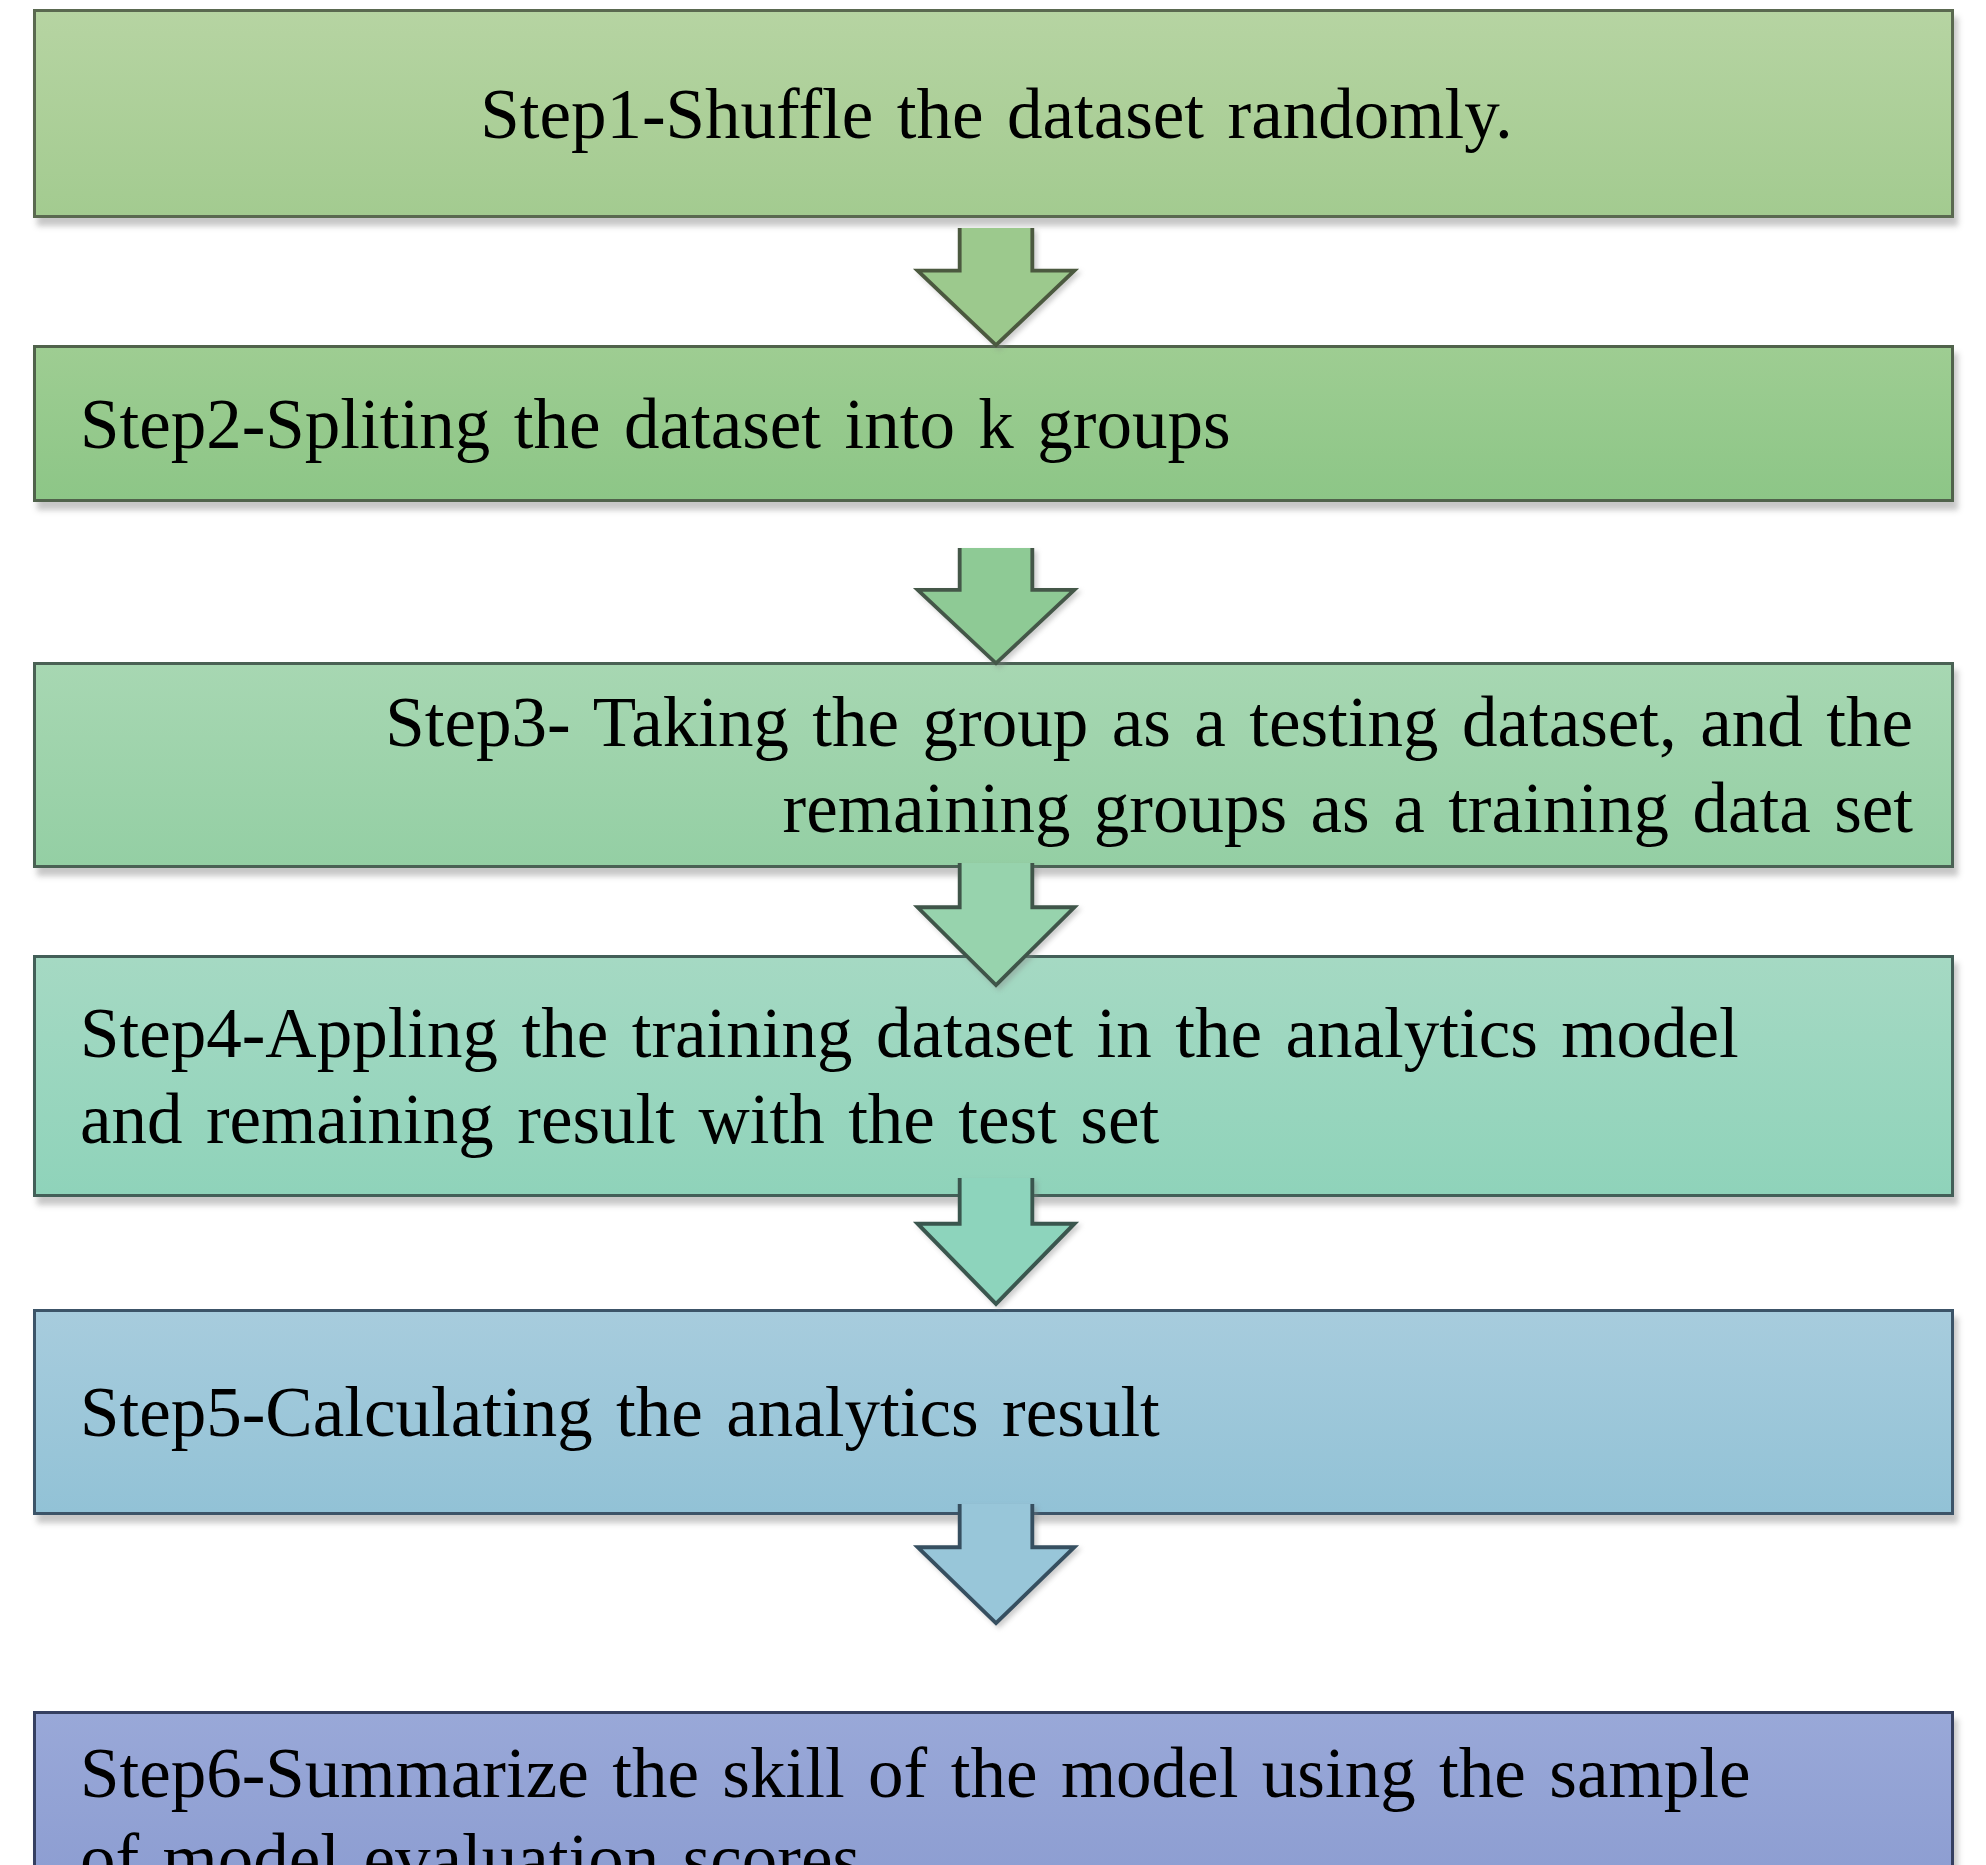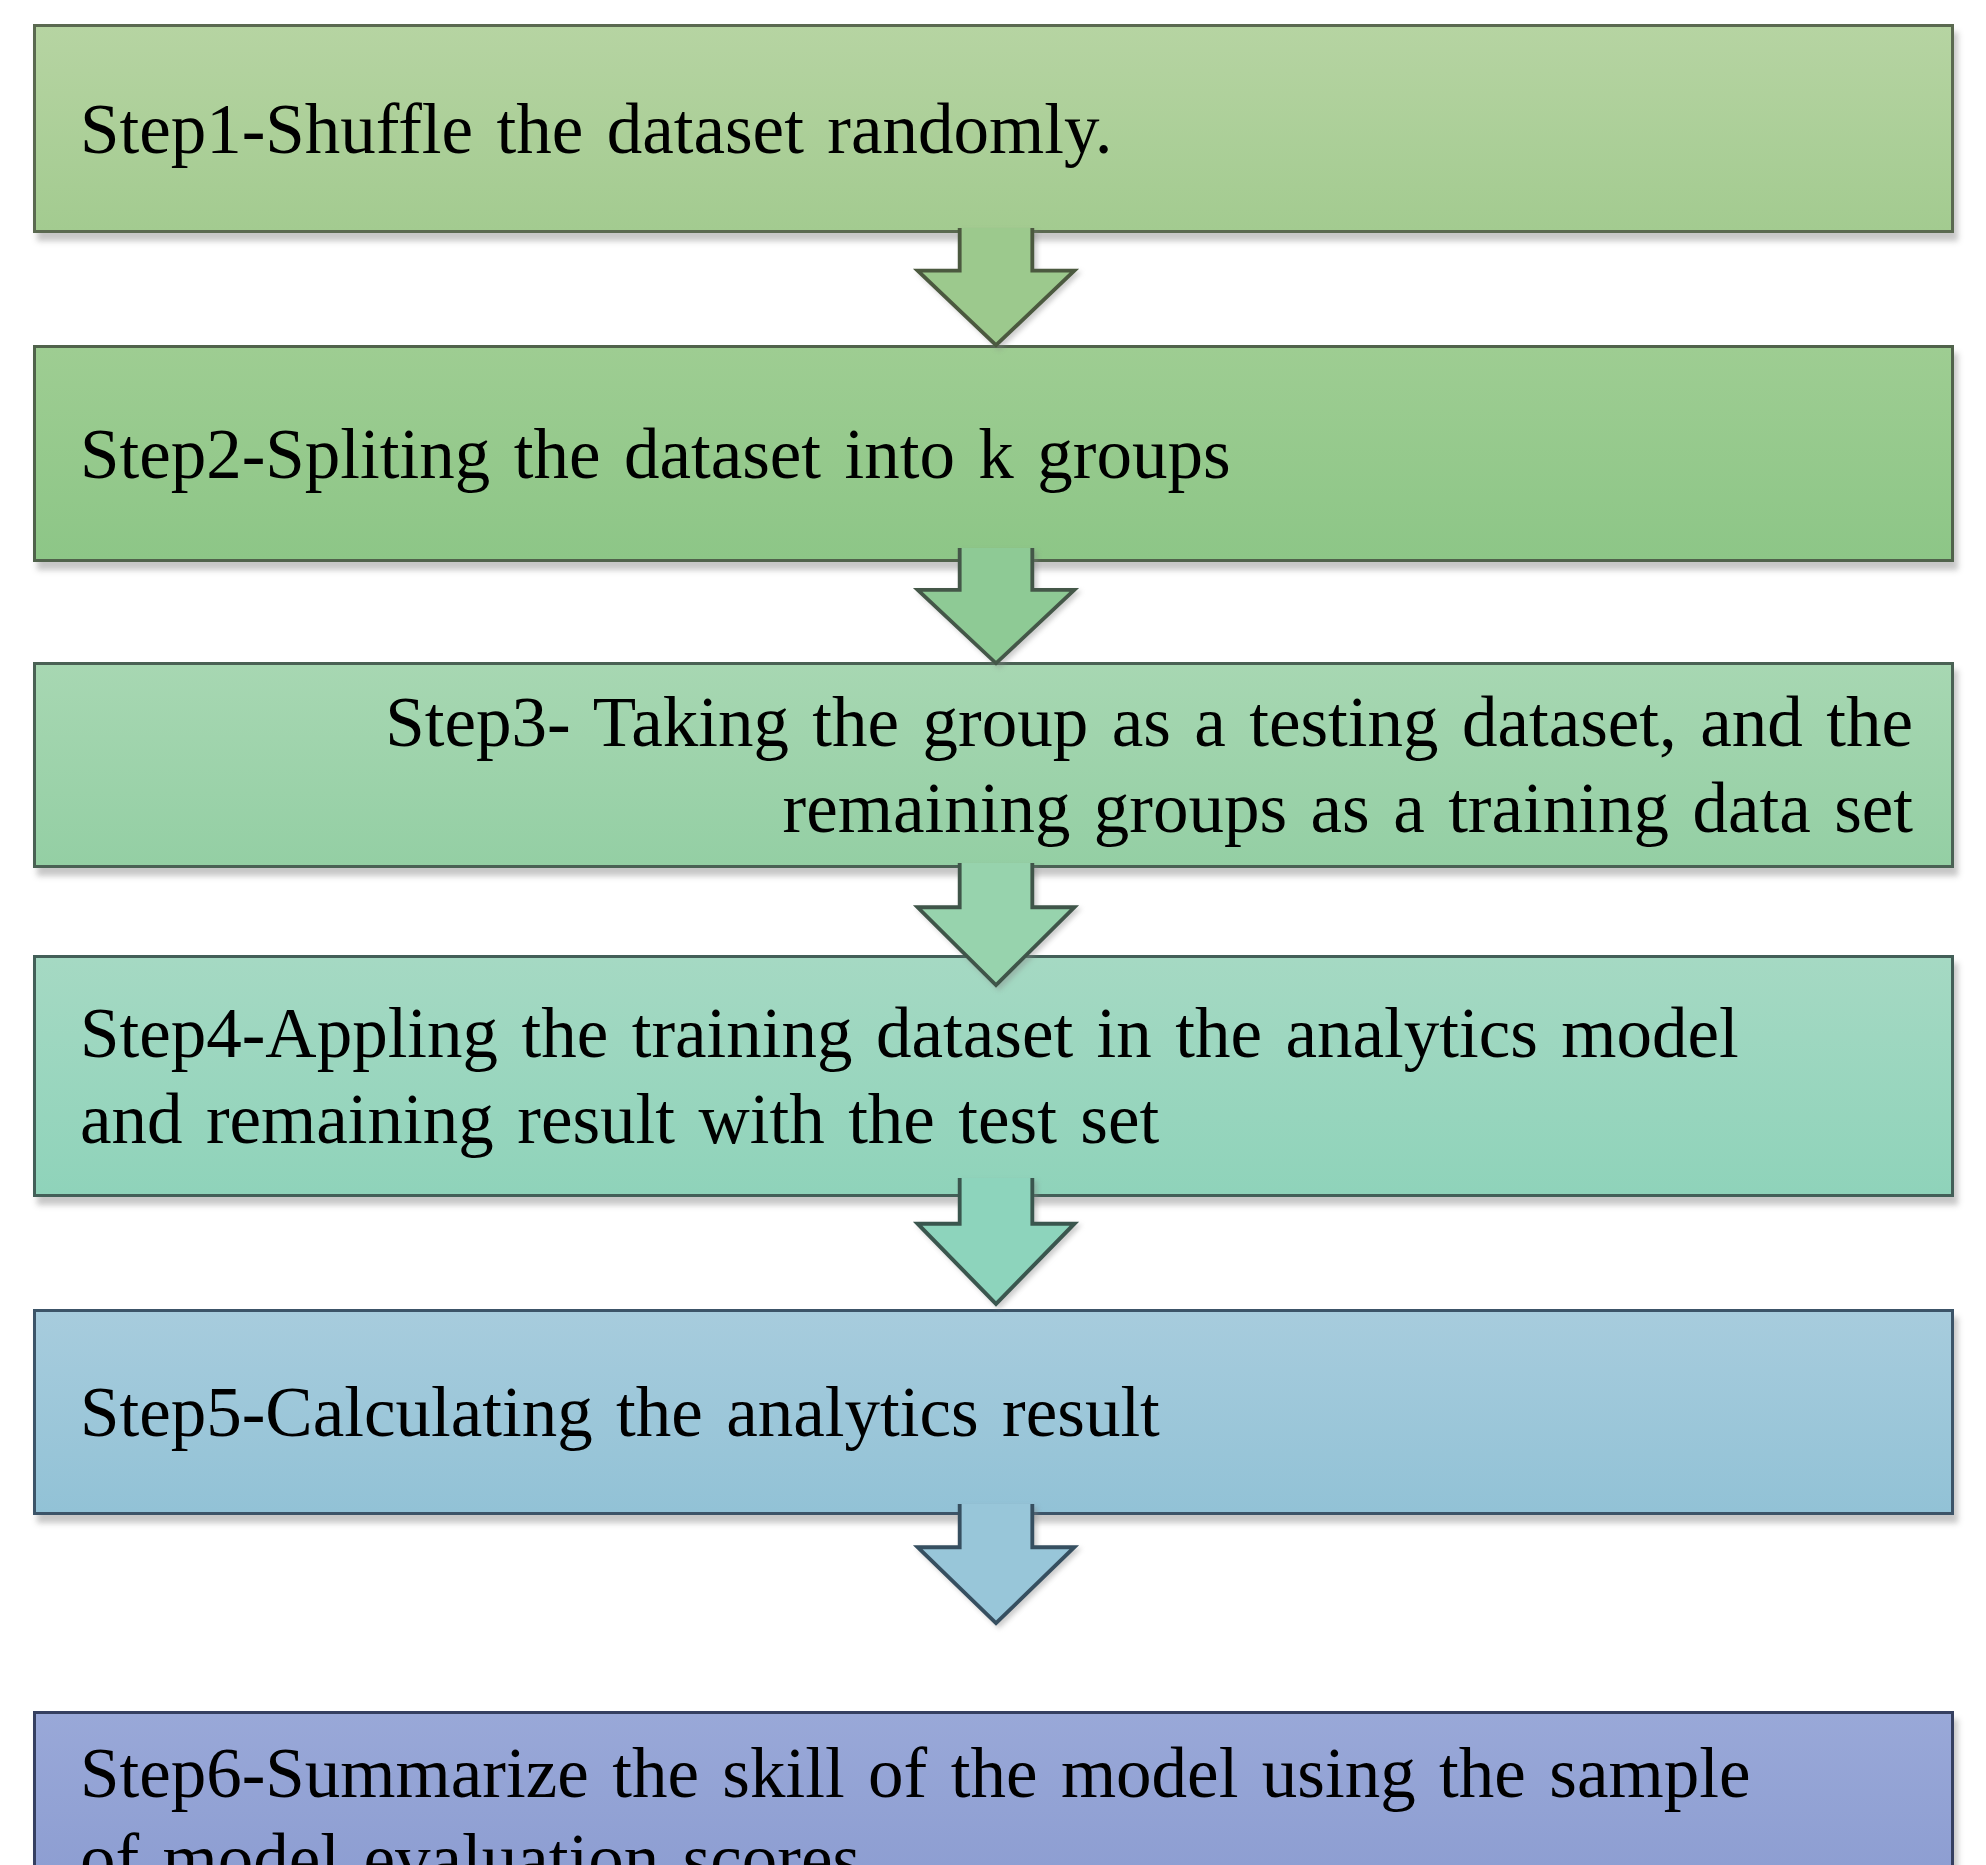--- a/index.html
+++ b/index.html
@@ -24,22 +24,22 @@
   }
   .step-line{
     display:block;
     font-size:71px;
     line-height:86px;
     color:#000000;
     word-spacing:5.7px;
     white-space:nowrap;
     letter-spacing:0px;
   }
-  .box1{top:24px;height:209px;}
-  .box2{top:345px;height:217px;}
+  .box1{top:9px;height:209px;text-align:center;}
+  .box2{top:345px;height:157px;}
   .box3{top:662px;height:206px;text-align:right;}
   .box4{top:955px;height:242px;}
   .box5{top:1309px;height:206px;}
   .box6{top:1711px;height:210px;}
   .flow-arrow{
     position:absolute;
     left:910px;width:172px;
     z-index:2;
     filter:drop-shadow(3.8px 3.8px 2.9px rgba(130,130,130,0.4));
   }

